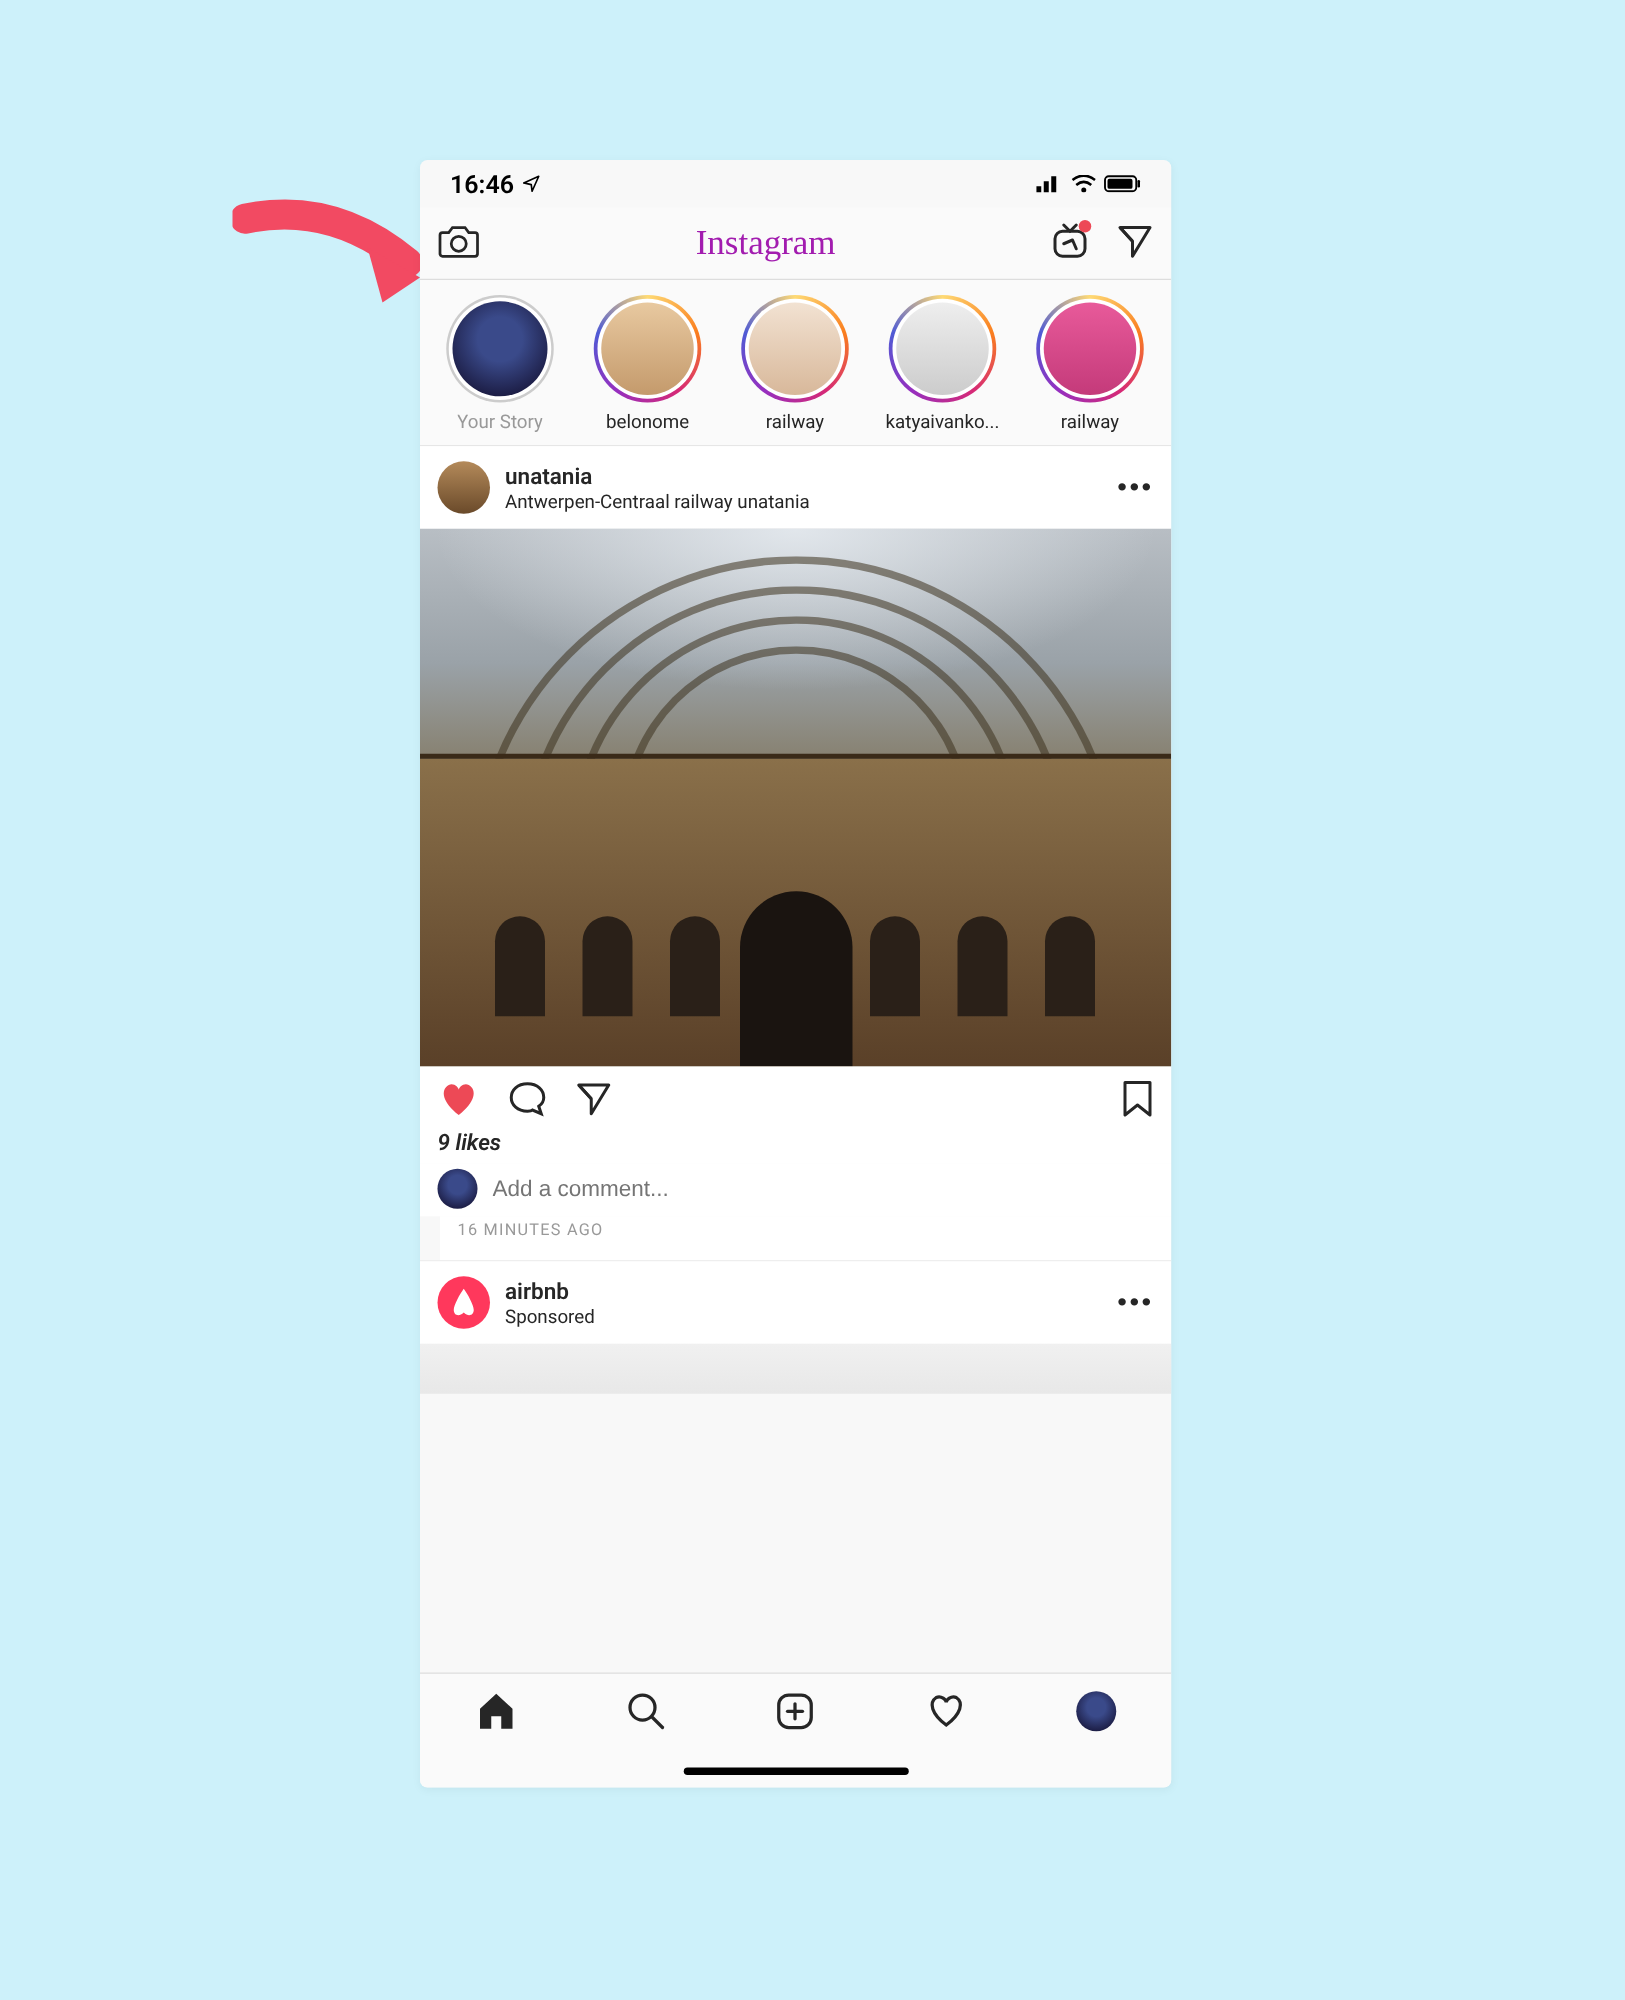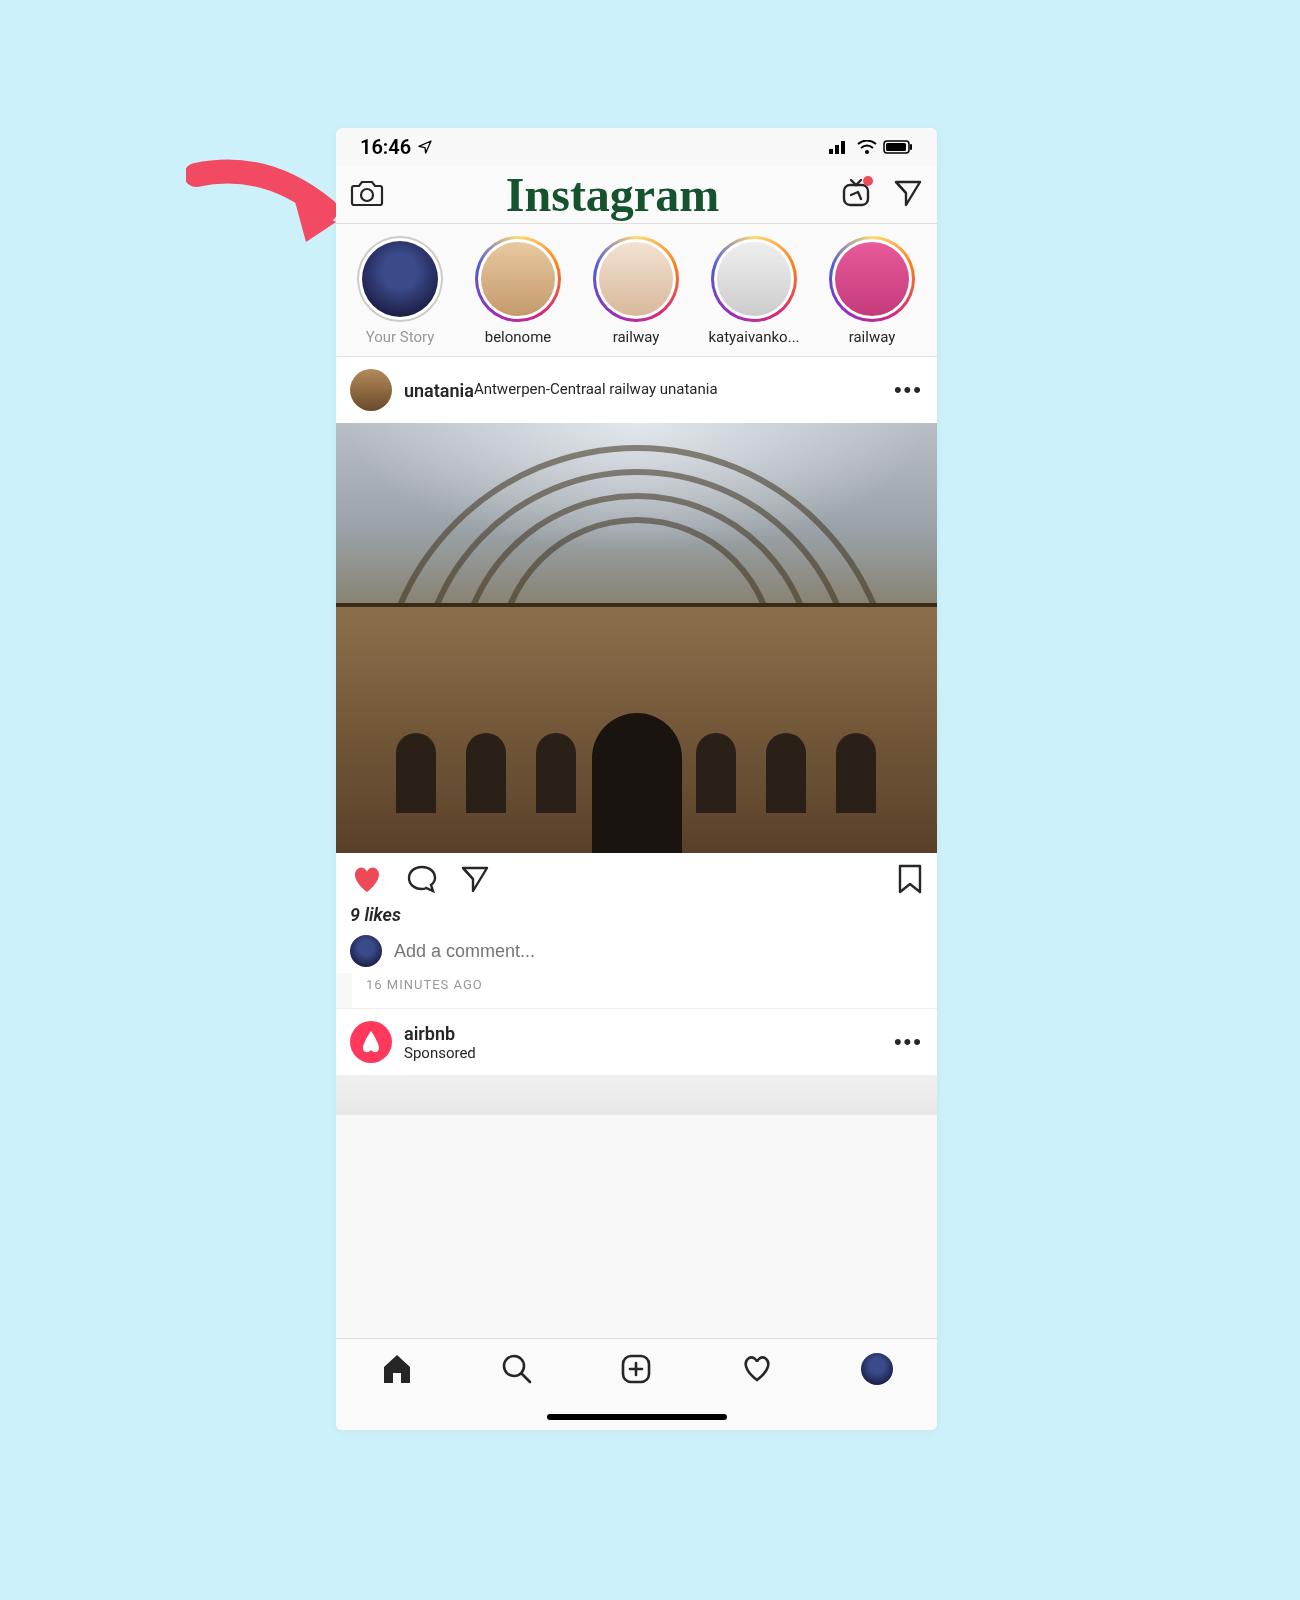--- a/index.html
+++ b/index.html
@@ -42,23 +42,23 @@
     height: 58px;
     display:flex;
     align-items:center;
     justify-content: space-between;
     padding: 0 14px;
     border-bottom: 1px solid #ddd;
     background:#fafafa;
   }
   .topnav .brand {
     font-family: "Brush Script MT", "Segoe Script", cursive;
-    font-size: 48px;
-    font-weight: 700;
-    color:#14532d;
+    font-size: 28px;
+    font-weight: 400;
+    color:#a21caf;
   }
   .topnav-side { display:flex; align-items:center; gap:22px;}
   .icon-btn { background:none; border:none; padding:0; cursor:pointer; position:relative;}
   .igtv-dot {
     position:absolute; top:-2px; right:-2px; width:10px; height:10px; border-radius:50%;
     background:#ed4956;
   }
   
   .stories {
     display:flex;
@@ -98,21 +98,21 @@
   .av-0{background:radial-gradient(circle at 50% 40%, #3a4a8a 30%, #1a1a40 80%);}
   .av-1{background:linear-gradient(#e8c9a0,#c49a6c);}
   .av-2{background:linear-gradient(#f2e2d2,#d8b89a);}
   .av-3{background:linear-gradient(#eee,#ccc);}
   .av-4{background:linear-gradient(#e85a9a,#c43a7a);}
   
   .post-header{
     display:flex; align-items:center; padding:12px 14px; background:#fff;
   }
   .post-header .pavatar{ width:42px; height:42px; border-radius:50%; background:linear-gradient(#b48a5a,#6a4a2a); margin-right:12px;}
-  .post-header .ptitle{ flex:1; display:flex; flex-direction:row;}
+  .post-header .ptitle{ flex:1; display:flex; flex-direction:column;}
   .post-header .pname{ font-weight:600; font-size:18px; color:#262626;}
   .post-header .ploc{ font-size:15px; color:#262626;}
   .dots{ font-size:22px; color:#262626; letter-spacing:2px; background:none;border:none;cursor:pointer;}
   
   .post-image{
     width:100%; height:430px;
     background:
       radial-gradient(ellipse 80% 50% at 50% 0%, rgba(230,235,240,0.9), transparent 60%),
       linear-gradient(#b8bec4 0%, #9aa2a8 25%, #7a6a4a 55%, #5a4a2a 100%);
     position:relative;

